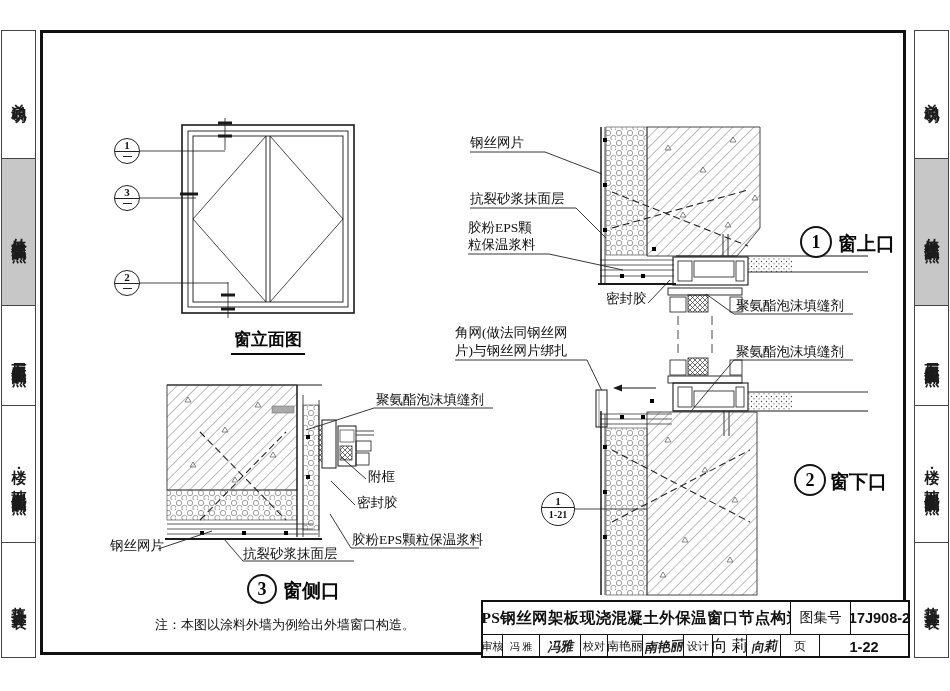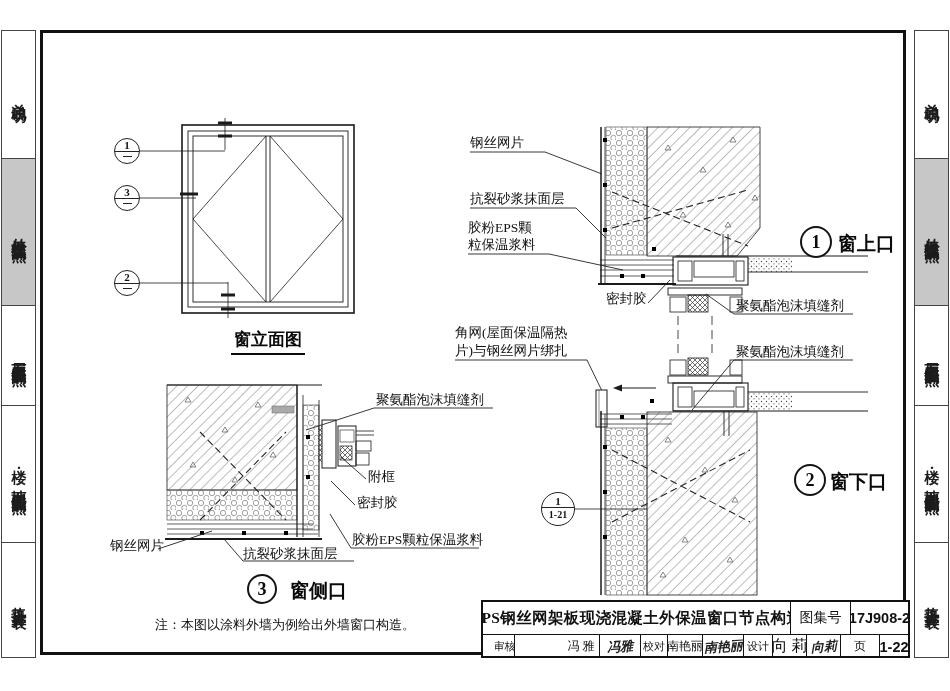--- a/index.html
+++ b/index.html
@@ -38,28 +38,28 @@
   .refbubble .bsheet{font-size:10px;line-height:13px;font-weight:600;text-align:center;}
   
   .dcircle{position:absolute;border:2.4px solid #141414;border-radius:50%;background:#fff;
            box-sizing:border-box;display:flex;align-items:center;justify-content:center;
            font-weight:bold;font-size:18px;color:#0a0a0a;}
   .dname{position:absolute;font-weight:bold;font-size:19px;color:#0a0a0a;white-space:nowrap;}
   
   .tblock{position:absolute;left:481px;top:600px;width:429px;height:58px;box-sizing:border-box;
           border:2px solid #111;background:#fff;font-family:"Liberation Serif", serif;}
   .tb-row1{display:flex;height:33px;box-sizing:border-box;border-bottom:1.5px solid #111;}
-  .tb-row2{display:flex;height:23px;box-sizing:border-box;padding-left:12px;}
+  .tb-row2{display:flex;height:23px;box-sizing:border-box;}
   .tb-cell{box-sizing:border-box;border-right:1px solid #111;display:flex;align-items:center;justify-content:center;
            overflow:hidden;white-space:nowrap;}
   .tb-cell:last-child{border-right:none;}
   .tb-title{width:308px;font-weight:bold;font-size:15.5px;letter-spacing:0.4px;}
   .tb-atlaslab{width:60px;font-size:14px;}
   .tb-atlasno{width:57px;font-size:14.5px;font-weight:600;font-family:"Liberation Sans",sans-serif;}
-  .c-shenhe{width:20px;font-size:11px;} .c-fy{width:37px;font-size:12px;margin-left:48px;}
+  .c-shenhe{width:20px;font-size:11px;} .c-fy{width:37px;font-size:10px;}
   .c-sig1{width:41px;} .c-jiaodui{width:27px;font-size:11px;} .c-nyl{width:35px;font-size:12px;}
   .c-sig2{width:41px;} .c-sheji{width:29px;font-size:11px;} .c-xl{width:34px;font-size:16px;}
   .c-sig3{width:34px;} .c-ye{width:39px;font-size:12px;} .c-pageno{flex:1;font-size:14.5px;font-weight:600;font-family:"Liberation Sans",sans-serif;text-align:center;}
   .sig{font-style:italic;font-weight:700;font-size:13px;transform:rotate(-4deg);color:#222;}
 </style>
 </head>
 <body>
 
 <div class="page">
 
@@ -295,36 +295,36 @@
   </div>
 
   <div class="cap" style="left:231px;top:328px">窗立面图</div>
 
   <div class="lab" style="left:470px;top:134px">钢丝网片</div>
   <div class="lab" style="left:470px;top:190px">抗裂砂浆抹面层</div>
   <div class="lab" style="left:468px;top:219px">胶粉EPS颗</div>
   <div class="lab" style="left:468px;top:236px">粒保温浆料</div>
   <div class="lab" style="left:606px;top:290px">密封胶</div>
   <div class="lab" style="left:736px;top:297px">聚氨酯泡沫填缝剂</div>
-  <div class="lab" style="left:455px;top:324px">角网(屋面保温隔热</div>
+  <div class="lab" style="left:455px;top:324px">角网(做法同钢丝网</div>
   <div class="lab" style="left:455px;top:342px">片)与钢丝网片绑扎</div>
   <div class="lab" style="left:736px;top:343px">聚氨酯泡沫填缝剂</div>
   <div class="lab" style="left:376px;top:391px">聚氨酯泡沫填缝剂</div>
   <div class="lab" style="left:368px;top:468px">附框</div>
   <div class="lab" style="left:357px;top:494px">密封胶</div>
   <div class="lab" style="left:352px;top:531px">胶粉EPS颗粒保温浆料</div>
   <div class="lab" style="left:110px;top:537px">钢丝网片</div>
   <div class="lab" style="left:243px;top:545px">抗裂砂浆抹面层</div>
 
   <div class="dcircle" style="left:800px;top:226px;width:32px;height:32px">1</div>
   <div class="dname" style="left:838px;top:231px">窗上口</div>
   <div class="dcircle" style="left:794px;top:464px;width:32px;height:32px">2</div>
   <div class="dname" style="left:830px;top:469px">窗下口</div>
   <div class="dcircle" style="left:247px;top:574px;width:30px;height:30px">3</div>
-  <div class="dname" style="left:290px;top:578px">窗侧口</div>
+  <div class="dname" style="left:283px;top:578px">窗侧口</div>
 
   <div class="note" style="left:155px;top:616px">注：本图以涂料外墙为例给出外墙窗口构造。</div>
 
   <div class="tblock">
     <div class="tb-row1">
       <div class="tb-cell tb-title">EPS钢丝网架板现浇混凝土外保温窗口节点构造</div>
       <div class="tb-cell tb-atlaslab">图集号</div>
       <div class="tb-cell tb-atlasno">17J908-2</div>
     </div>
     <div class="tb-row2">

